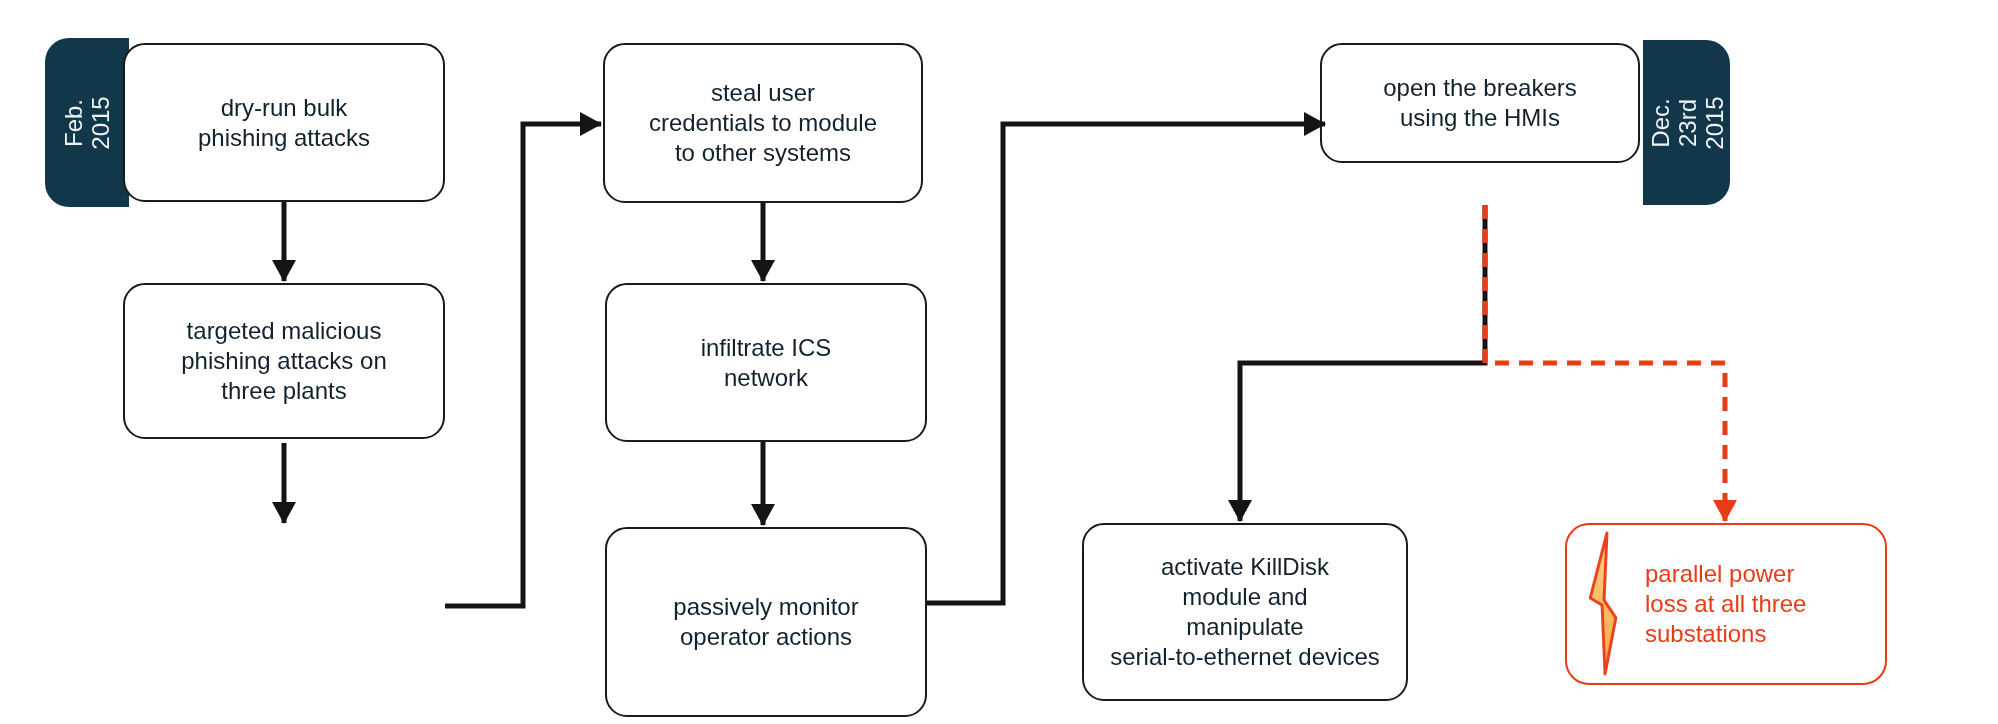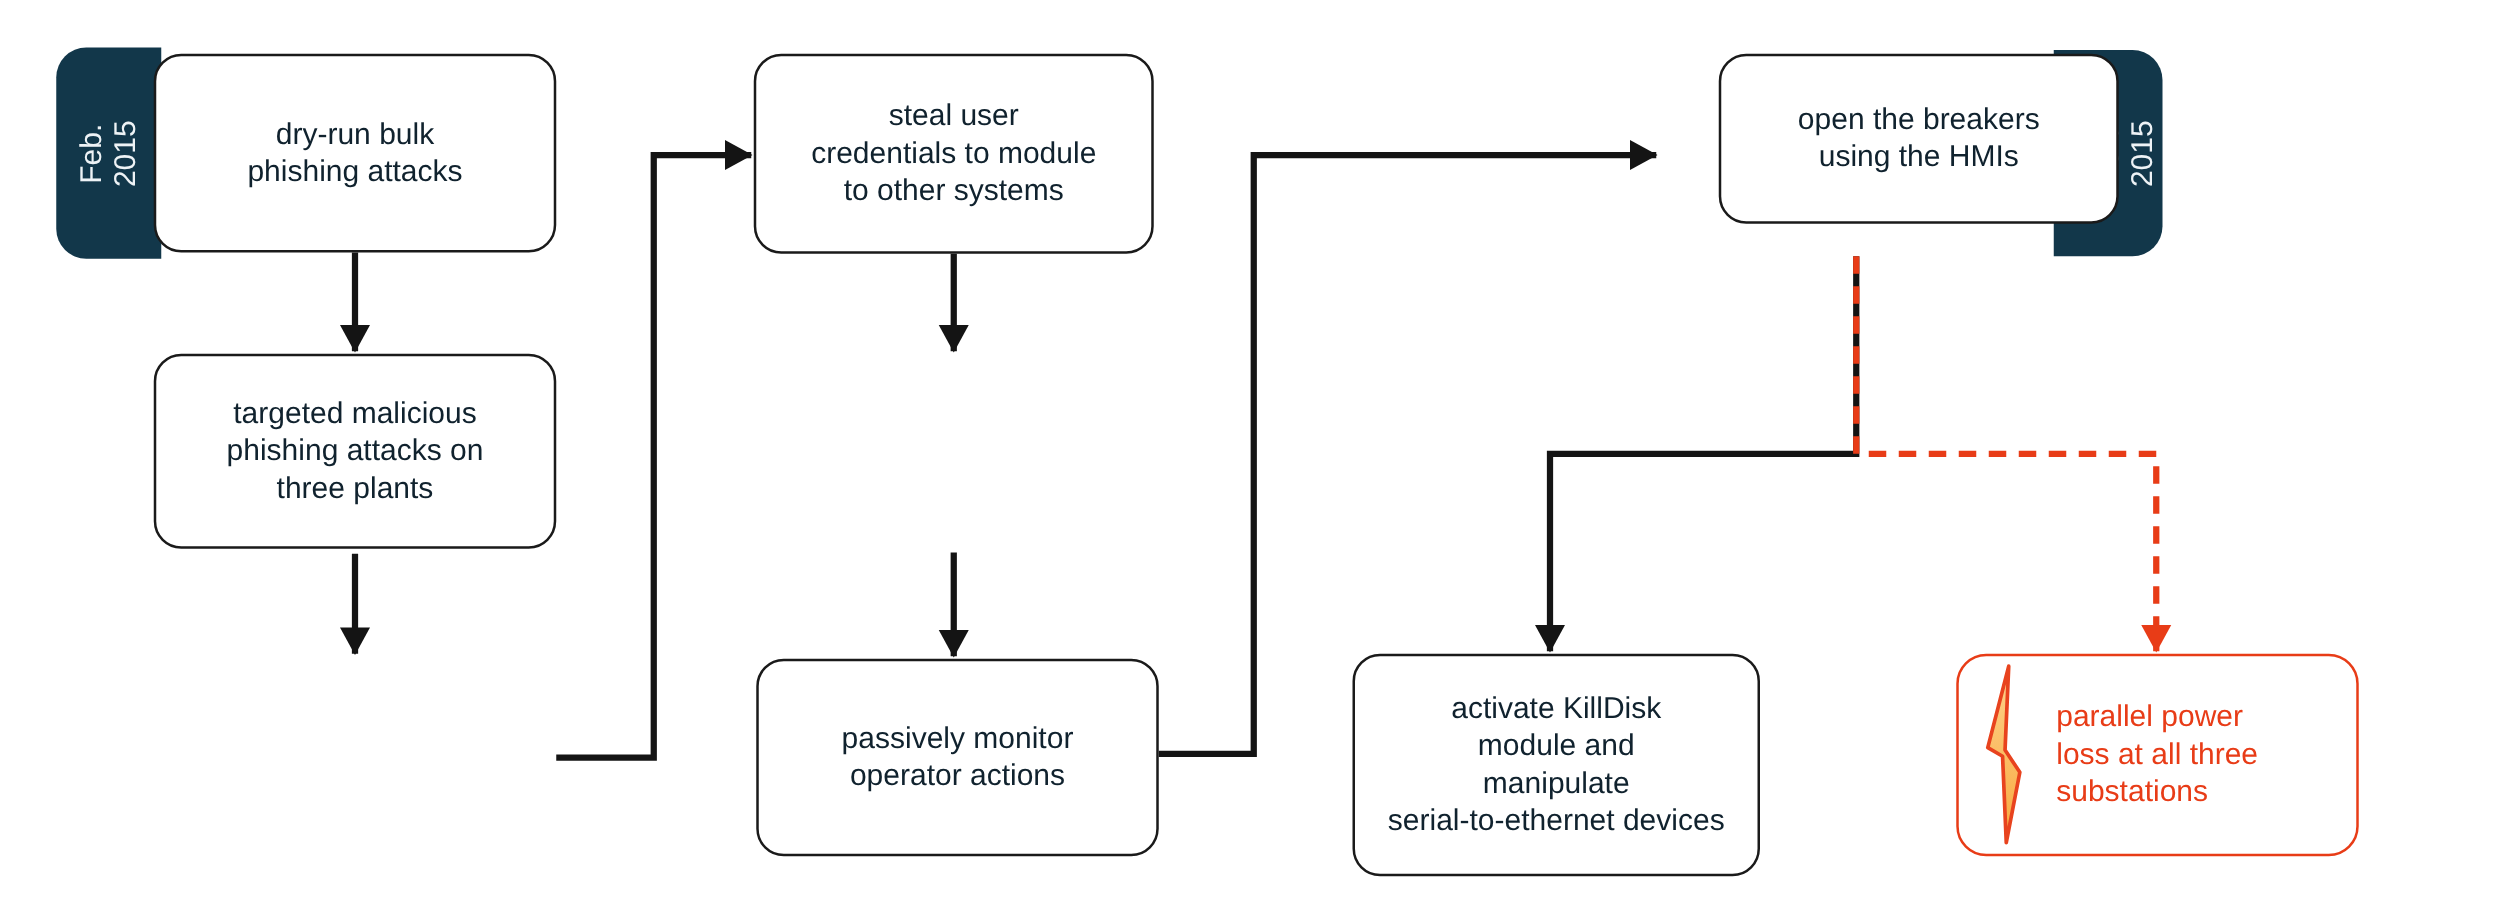--- a/index.html
+++ b/index.html
@@ -112,27 +112,31 @@
 three plants</span>
   </div>
 
 
   <div class="node" style="left:603px;top:43px;width:320px;height:160px">
     <span class="node-label">steal user
 credentials to module
 to other systems</span>
   </div>
 
+  <div class="node" style="left:605px;top:283px;width:322px;height:159px">
+    <span class="node-label">infiltrate ICS
+network</span>
+  </div>
 
-  <div class="node" style="left:605px;top:527px;width:322px;height:158px">
+  <div class="node" style="left:605px;top:527px;width:322px;height:190px">
     <span class="node-label">passively monitor
 operator actions</span>
   </div>
 
-  <div class="node" style="left:1375px;top:43px;width:320px;height:136px">
+  <div class="node" style="left:1320px;top:43px;width:320px;height:120px">
     <span class="node-label">open the breakers
 using the HMIs</span>
   </div>
 
   <div class="node" style="left:1082px;top:523px;width:326px;height:178px">
     <span class="node-label">activate KillDisk
 module and
 manipulate
 serial-to-ethernet devices</span>
   </div>

